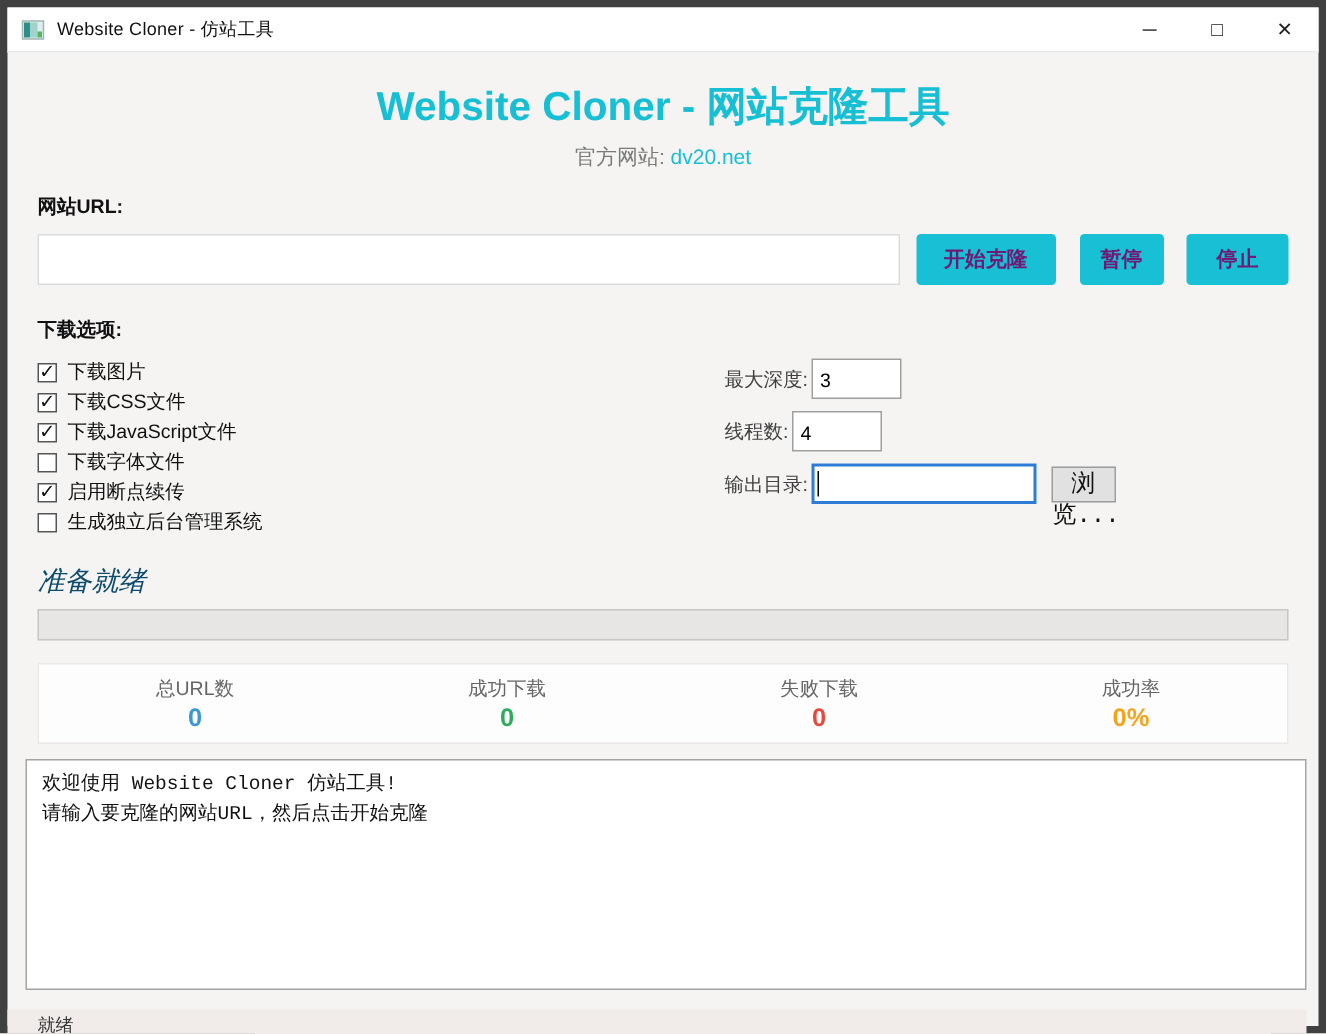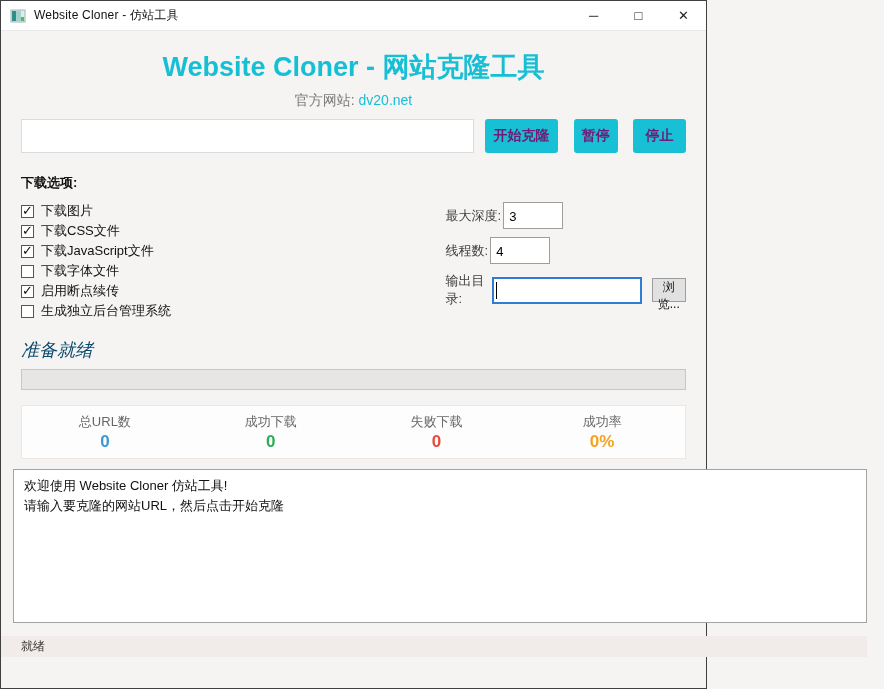--- a/index.html
+++ b/index.html
@@ -4,23 +4,23 @@
 <style>
   * { box-sizing: border-box; margin: 0; padding: 0; }
   html, body { width: 884px; height: 689px; }
   body {
     font-family: "Liberation Sans", "DejaVu Sans", sans-serif;
     background: #f5f4f3;
     overflow: hidden;
   }
   .window {
     position: relative;
-    width: 707px; height: 689px;
+    width: 884px; height: 689px;
     background: #f5f4f3;
-    border: 1px solid #404040;
+    border: 5px solid #404040;
   }
   
   .titlebar {
     height: 30px;
     background: #ffffff;
     border-bottom: 1px solid #e8e8e8;
     display: flex; align-items: center;
   }
   .app-icon { width: 16px; height: 16px; margin: 0 8px 0 9px; display: inline-block; }
   .titlebar-title { font-size: 12px; color: #111; letter-spacing: .2px; }
@@ -85,21 +85,21 @@
   .output-wrap { position: relative; display: inline-block; }
   .output-input {
     width: 150px; height: 27px;
     border: 2px solid #2e7cd6; background: #fff;
     padding: 0 4px; font-size: 13px; outline: none;
   }
   .caret { position: absolute; left: 4px; top: 5px; width: 1px; height: 17px; background: #000; }
   .browse-btn {
     margin-left: 10px; width: 43px; height: 24px;
     background: #e1e1e1; border: 1px solid #9d9d9d;
-    font-family: Liberation Sans, sans-serif; font-size: 12px; color: #111; cursor: pointer;
+    font-family: Liberation Mono, monospace; font-size: 16px; color: #111; cursor: pointer;
   }
   
   .progress-status { margin-top: 17px; font-size: 18px; color: #0c4a6e; font-style: italic; }
   .progress-bar {
     margin-top: 7px; height: 21px;
     background: #e8e6e5; border: 1px solid #c9c6c4;
   }
   .progress-fill { height: 100%; background: #17c0d4; width: 0; }
   
   .stats-card {
@@ -108,21 +108,21 @@
     display: flex; align-items: center;
   }
   .stat { flex: 1; text-align: center; }
   .stat-label { font-size: 13px; color: #666; }
   .stat-value { font-size: 17px; font-weight: bold; margin-top: 1px; }
   
   .log-area {
     margin: 10px 0 0 -8px;
     width: 854px; height: 154px;
     background: #fff; border: 1px solid #a3a3a3;
-    padding: 6px 10px; overflow-y: auto;
+    padding: 6px 10px; overflow-y: auto; font-family: Liberation Mono, monospace;
   }
   .log-line { font-size: 13px; line-height: 20px; color: #111; }
   
   .statusbar {
     margin-top: 13px;
     width: 866px; height: 21px;
     background: #f1ecea;
     display: flex; align-items: center;
   }
   .statusbar span { font-size: 12px; color: #333; padding-left: 20px; }
@@ -150,20 +150,21 @@
   </div>
 
   <div class="main">
 
     <h1>Website Cloner - 网站克隆工具</h1>
 
     <div class="subtitle">
       <span>官方网站: </span><a class="site-link">dv20.net</a>
     </div>
 
+    <div class="field-label">网站URL:</div>
 
     <div class="url-row">
       <input class="url-input" type="text" value="" style="">
       <button class="btn btn-start">开始克隆</button>
       <button class="btn btn-pause">暂停</button>
       <button class="btn btn-stop">停止</button>
     </div>
 
     <div class="field-label options-label">下载选项:</div>
 

